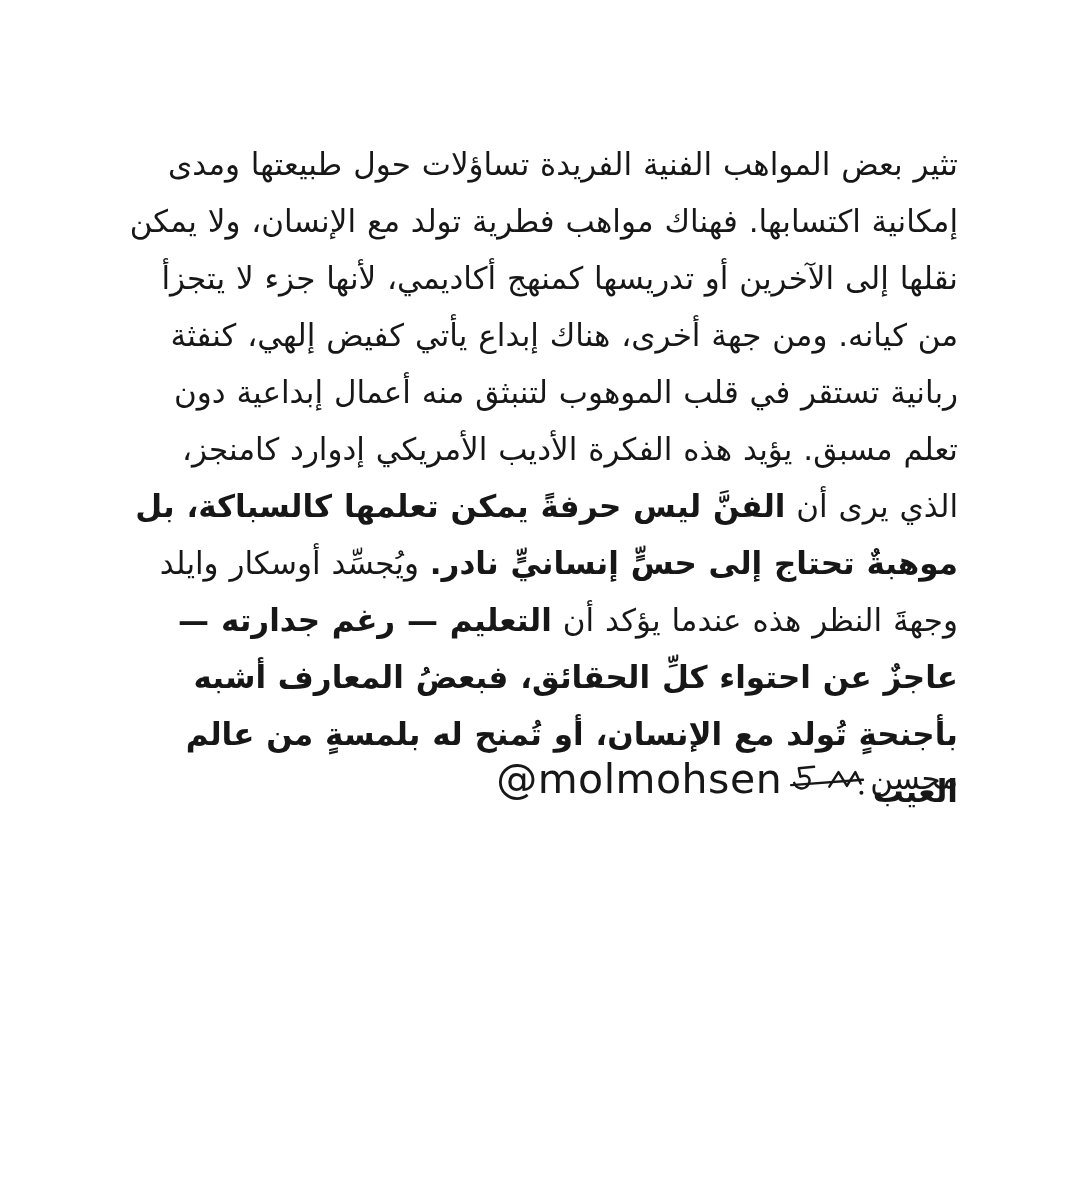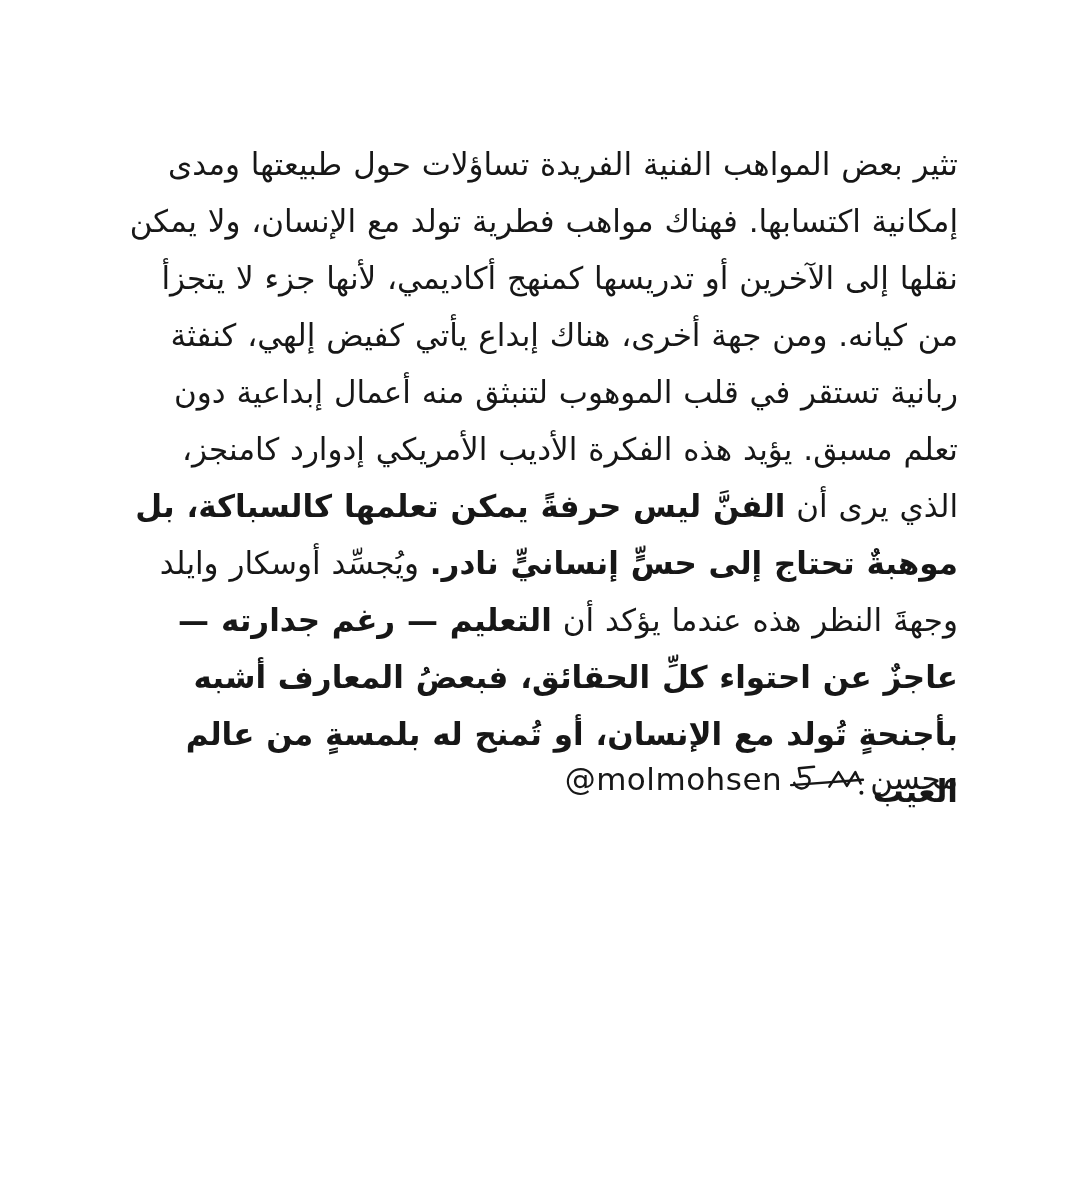--- a/index.html
+++ b/index.html
@@ -59,21 +59,21 @@
     width: 84px;
     height: 38px;
     margin: 0 4px 20px 0;
   }
   .signature-scribble svg {
     width: 100%;
     height: 100%;
     display: block;
   }
   .signature-handle {
-    font-size: 31px;
+    font-size: 41px;
     line-height: 38px;
     font-weight: 400;
     direction: ltr;
     unicode-bidi: embed;
     letter-spacing: 0.5px;
     margin: 0;
   }
 </style>
 </head>
 <body style="background: rgb(255, 255, 255); color: rgb(23, 23, 23);">

